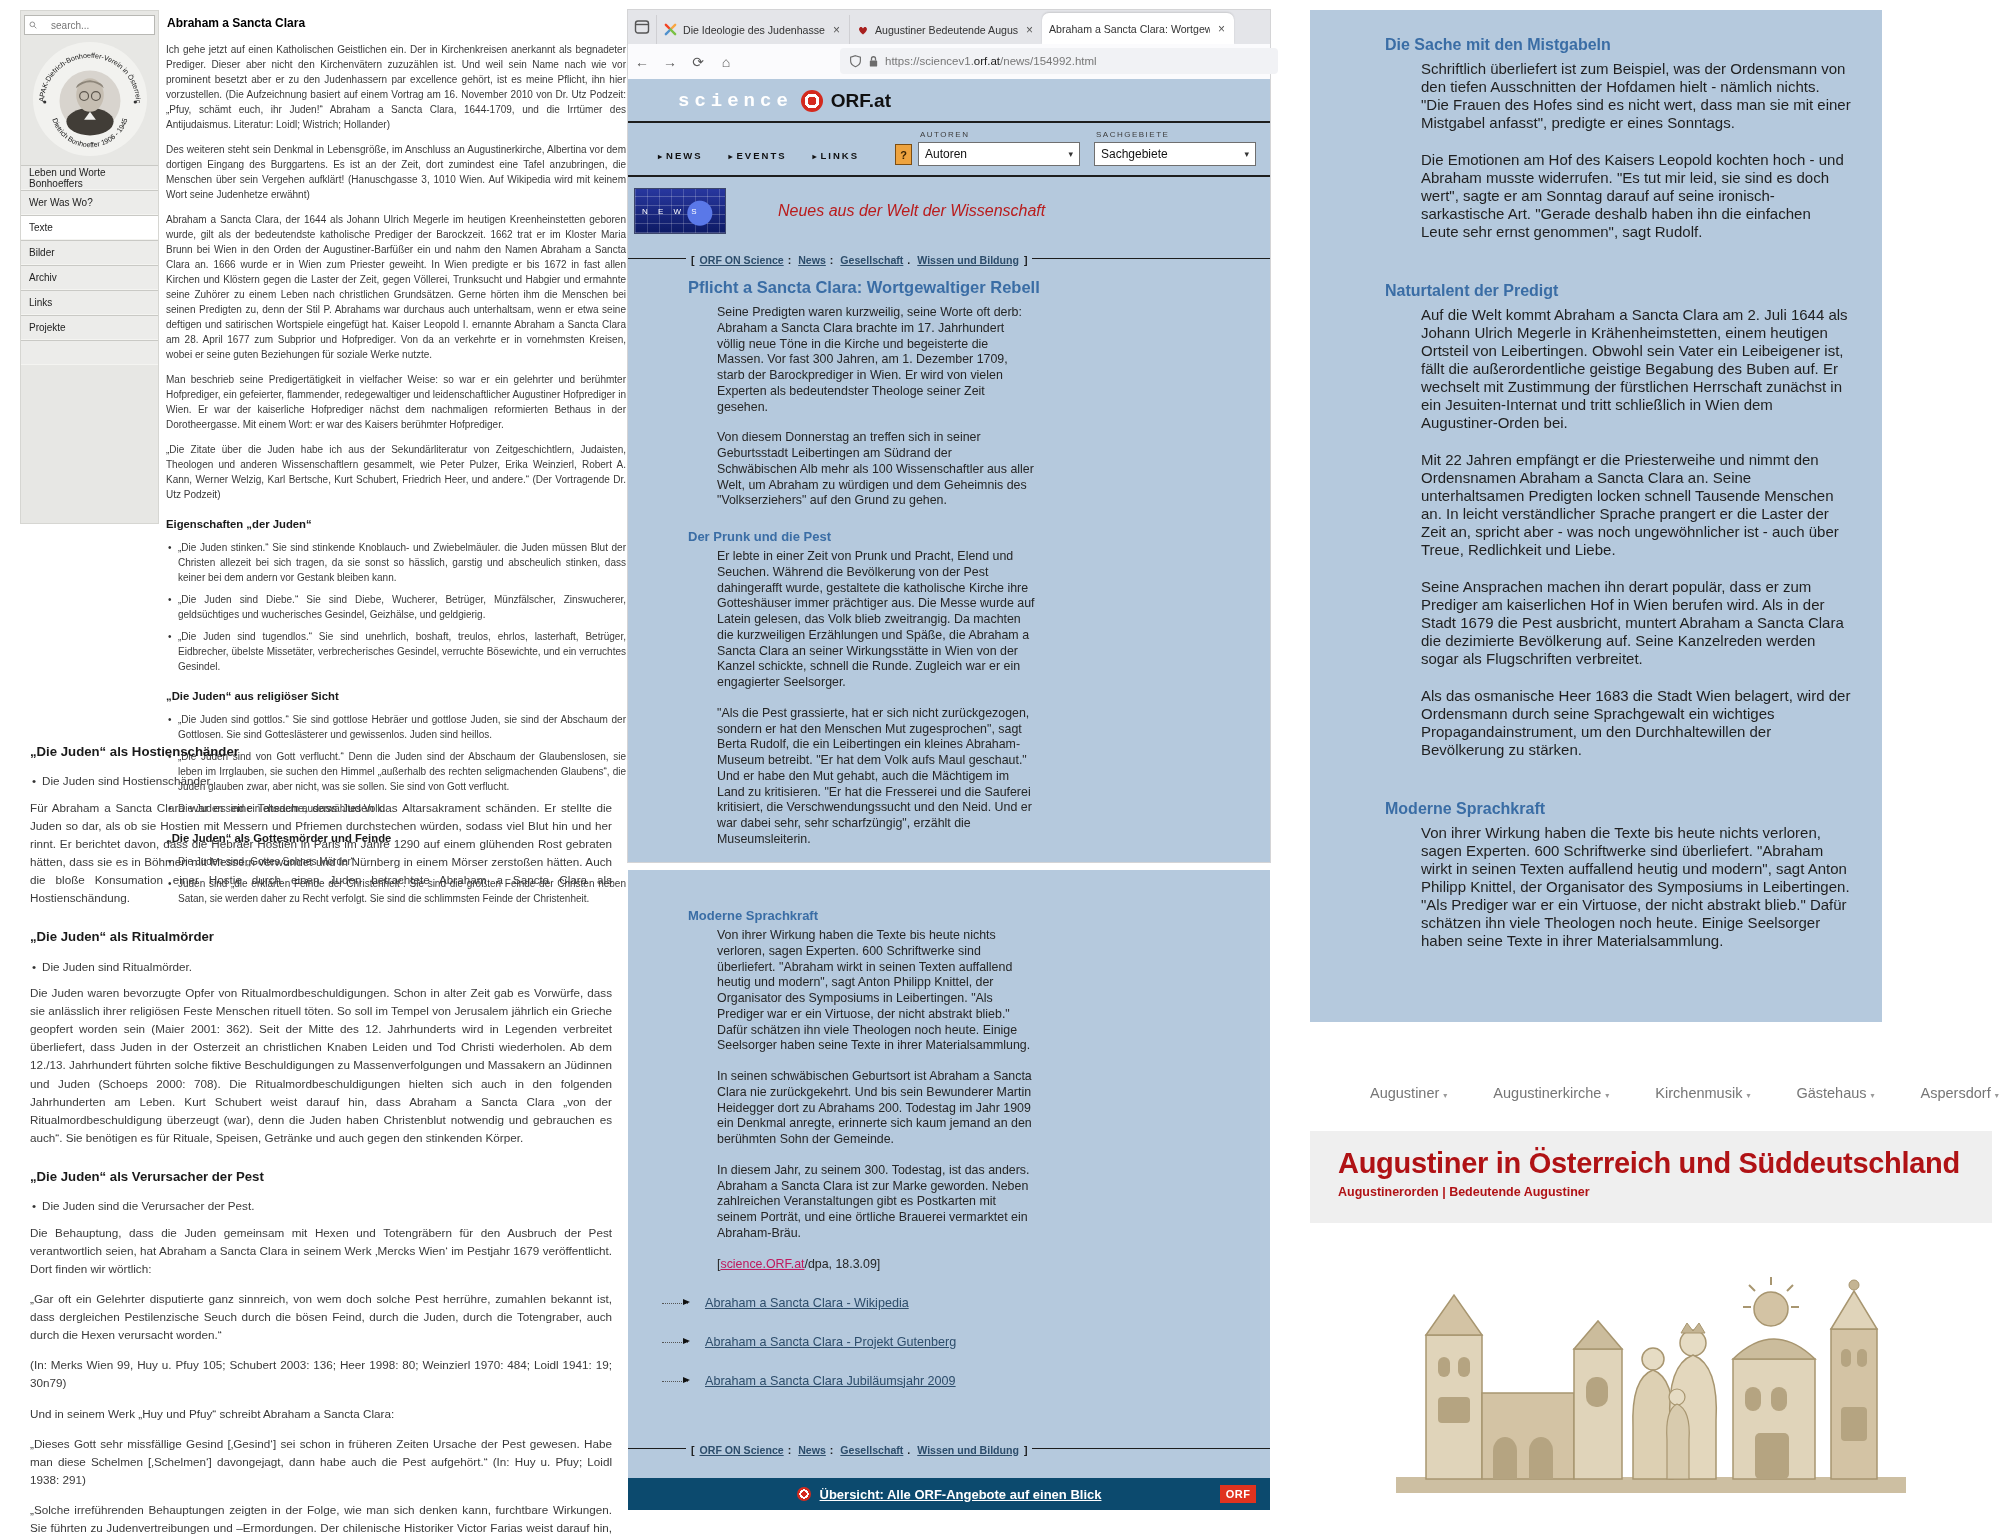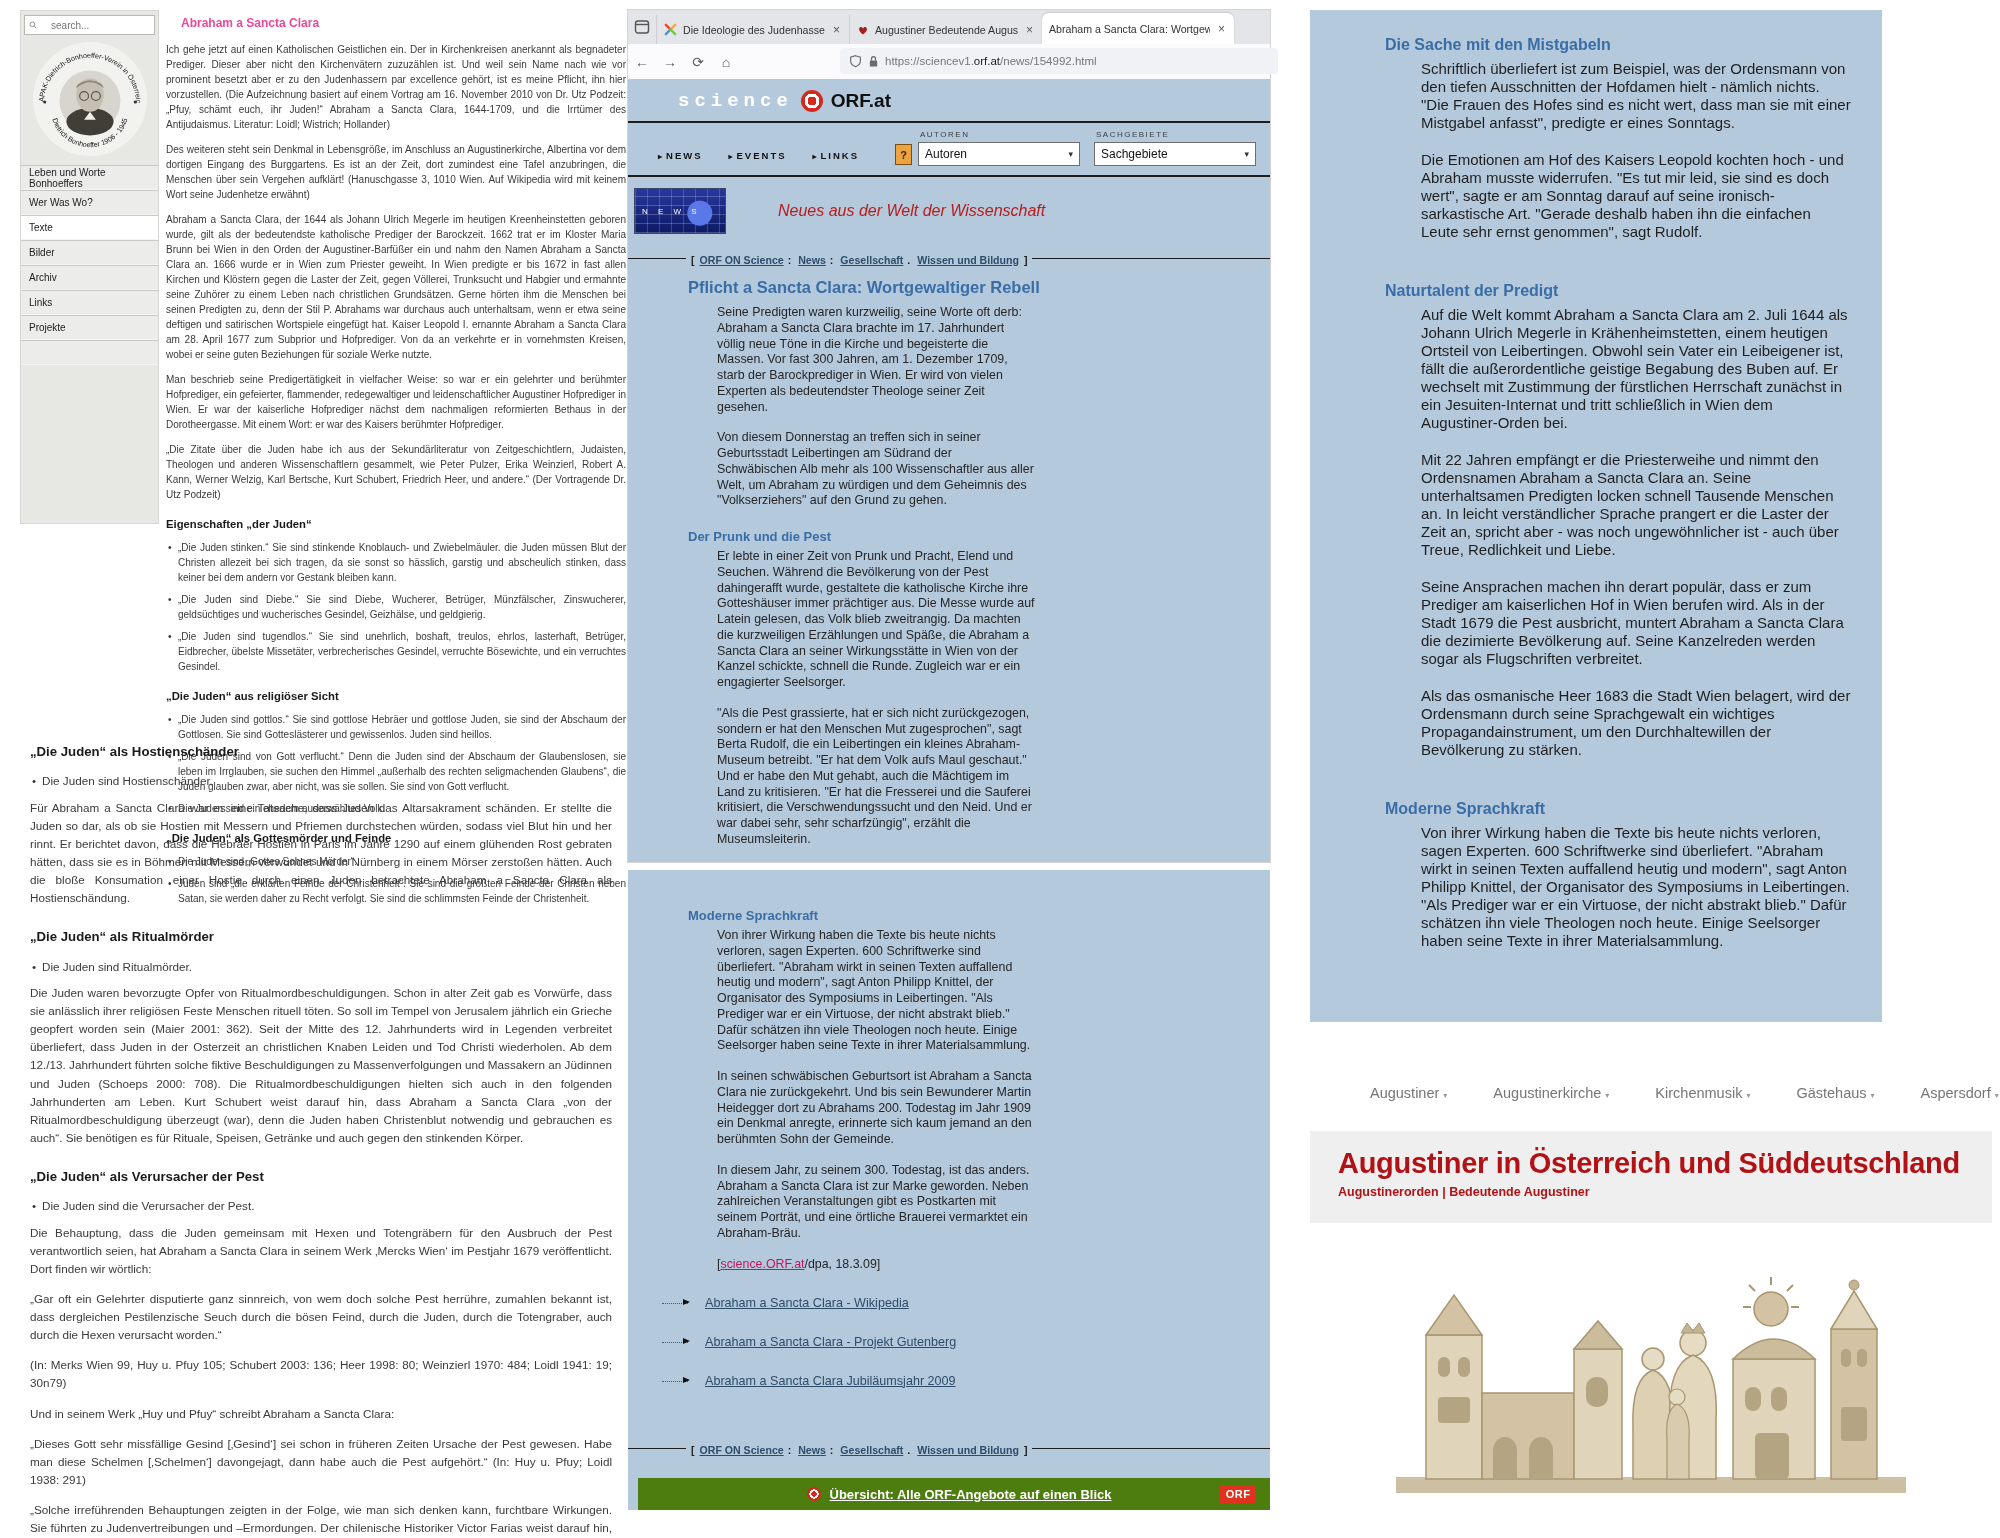--- a/index.html
+++ b/index.html
@@ -12,21 +12,21 @@
   #sidebar{left:20px;top:10px;width:137px;height:512px;background:#e7e7e4;border:1px solid #d6d6d2}
   #searchbox{margin:4px 3px;height:18px;background:#fff;border:1px solid #b8b8b4;display:flex;align-items:center;gap:12px;padding:0 4px}
   #searchbox input{border:0;outline:0;width:100%;font-size:10px;color:#777;background:transparent;font-family:"Liberation Sans",sans-serif}
   #bnf-logo{display:block;margin:4px auto 6px}
   .mi{height:23px;border-top:1px solid #c9c9c5;border-bottom:1px solid #f4f4f1;background:#ececea;
       display:flex;align-items:center;padding-left:8px;font-size:10px;color:#222;cursor:pointer}
   .mi.active{background:#fff}
   .mi.empty{background:#ececea}
 
   #leftcol{left:166px;top:14px;width:460px;font-size:10px;line-height:1.5;text-align:justify;color:#3a3a3a}
-  #leftcol h1{font-size:12px;margin:0 15px 10px;color:#ec4899;text-align:left}
+  #leftcol h1{font-size:12px;margin:0 1px 10px;color:#000000;text-align:left}
   #leftcol p{margin:0 0 10px}
   #leftcol h2{font-size:11.3px;margin:14px 0 7px;color:#1a1a1a;text-align:left}
   ul.bl{list-style:none;margin:0 0 8px;padding:0}
   ul.bl li{position:relative;padding-left:12px;margin-bottom:7px}
   ul.bl li::before{content:"•";position:absolute;left:2px;top:0;color:#333}
 
   #lowercol{left:30px;top:742px;width:582px;font-size:11.7px;line-height:1.55;text-align:justify;color:#3a3a3a}
   #lowercol h2{font-size:13.2px;margin:20px 0 10px;color:#1a1a1a;text-align:left}
   #lowercol h2:first-child{margin-top:0}
   #lowercol p{margin:0 0 12px}
@@ -89,21 +89,21 @@
 
   #page2{left:628px;top:870px;width:642px;height:640px;position:absolute}
   #page2 .inner{padding-top:18px}
   .src{margin:6px 0 0 89px;font-size:12.4px;color:#262626}
   .src a{color:#be185d}
   .extlink{display:flex;align-items:center;gap:17px;margin:25px 0 0 34px}
   .dotarrow{width:26px;height:1px;border-bottom:1px dotted #555;position:relative}
   .dotarrow::after{content:"";position:absolute;right:-2px;top:-3px;border-left:7px solid #111;
       border-top:3.5px solid transparent;border-bottom:3.5px solid transparent}
   .extlink a{font-size:12.6px;font-weight:normal;color:#2d4d6b}
-  #footerbar{position:absolute;left:10px;bottom:0;width:642px;height:32px;background:#4d7c0f;
+  #footerbar{position:absolute;left:0;bottom:0;width:642px;height:32px;background:#0c4a6e;
       display:flex;align-items:center;justify-content:center;gap:9px}
   #footerbar a{color:#fff;font-size:13px;font-weight:bold}
   #orfbox{position:absolute;right:14px;bottom:7px;width:36px;height:18px;background:#e0331f;color:#fff;
       font-weight:bold;font-size:11px;display:flex;align-items:center;justify-content:center;letter-spacing:.5px}
 
   
   #rightpanel{left:1310px;top:10px;width:572px;height:1012px}
   #rightpanel .inner{padding-top:26px}
   #rightpanel h3{font-size:16px;font-weight:bold;color:#3a6da5;margin:0 0 6px 75px}
   #rightpanel p{margin:0 0 19px 111px;width:430px;font-size:15px;line-height:18px;color:#1f1f1f}

